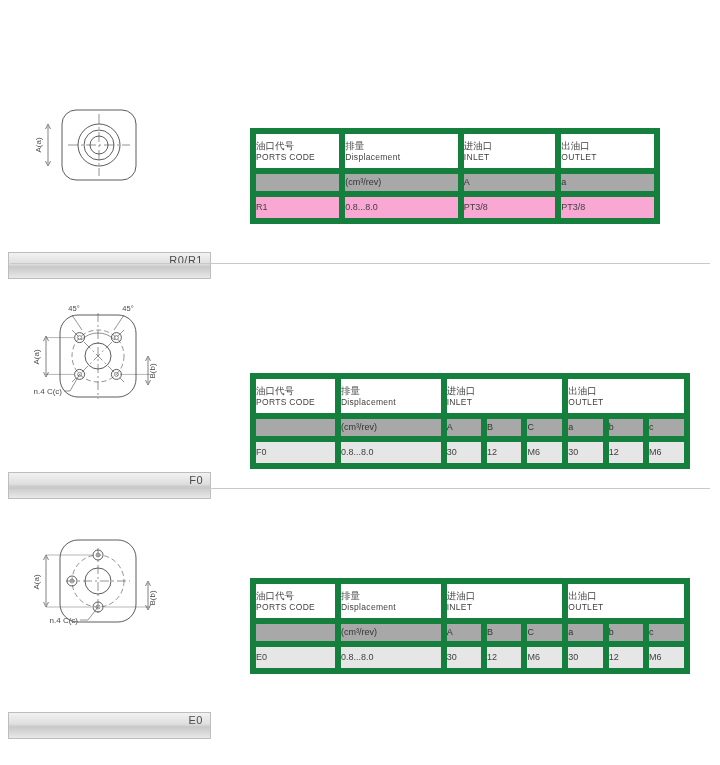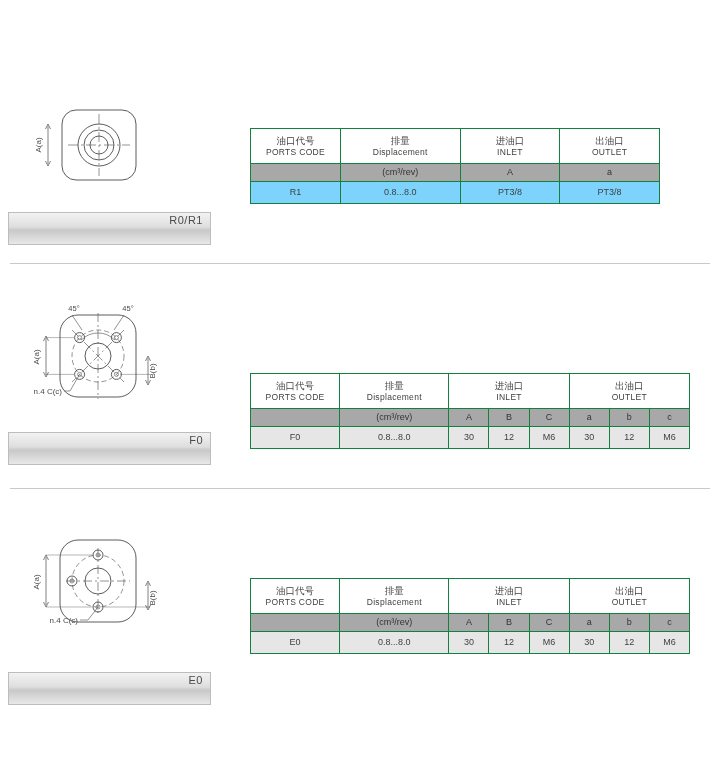--- a/index.html
+++ b/index.html
@@ -49,24 +49,25 @@
     width: 210px;
     height: 180px;
   }
   .drawing svg { display: block; }
 
   
   .label-bar {
     position: absolute;
     left: 8px;
     width: 203px;
-    height: 33px;
+    height: 27px;
     background: linear-gradient(to bottom, #f2f2f2 0%, #dedede 45%, #c8c8c8 55%, #e8e8e8 100%);
     border: 1px solid #bdbdbd;
     box-sizing: border-box;
+    margin-top: 40px;
   }
   .label-bar span {
     position: absolute;
     right: 7px;
     top: 1px;
     font-size: 11px;
     letter-spacing: 0.5px;
     color: #4a4a4a;
     font-family: "Liberation Sans", sans-serif;
   }
@@ -76,33 +77,33 @@
 
   
   table.spec {
     position: absolute;
     border-collapse: collapse;
     font-size: 9px;
     color: #3f3f3f;
     background: #ffffff;
   }
   table.spec td, table.spec th {
-    border: 1px solid #15803d;
-    text-align: center;
+    border: 6px solid #15803d;
+    text-align: left;
     vertical-align: middle;
     font-weight: normal;
     padding: 0;
     line-height: 1.25;
   }
   .cn { font-size: 9.5px; display: block; }
   .en { font-size: 8.5px; display: block; letter-spacing: 0.3px; }
   .hdr-row td { height: 34px; }
   .sub-row td { height: 17px; background: #a8a8a8; color: #333; }
   .data-row td { height: 21px; background: #e6e6e6; }
-  .data-row.alt td { background: #7dd3fc; }
+  .data-row.alt td { background: #f9a8d4; }
 
   #table-0 { left: 250px; top: 88px; width: 410px; }
   #table-1 { left: 250px; top: 98px; width: 440px; }
   #table-2 { left: 250px; top: 78px; width: 440px; }
 </style>
 </head>
 <body>
 
 <div class="page">
 

